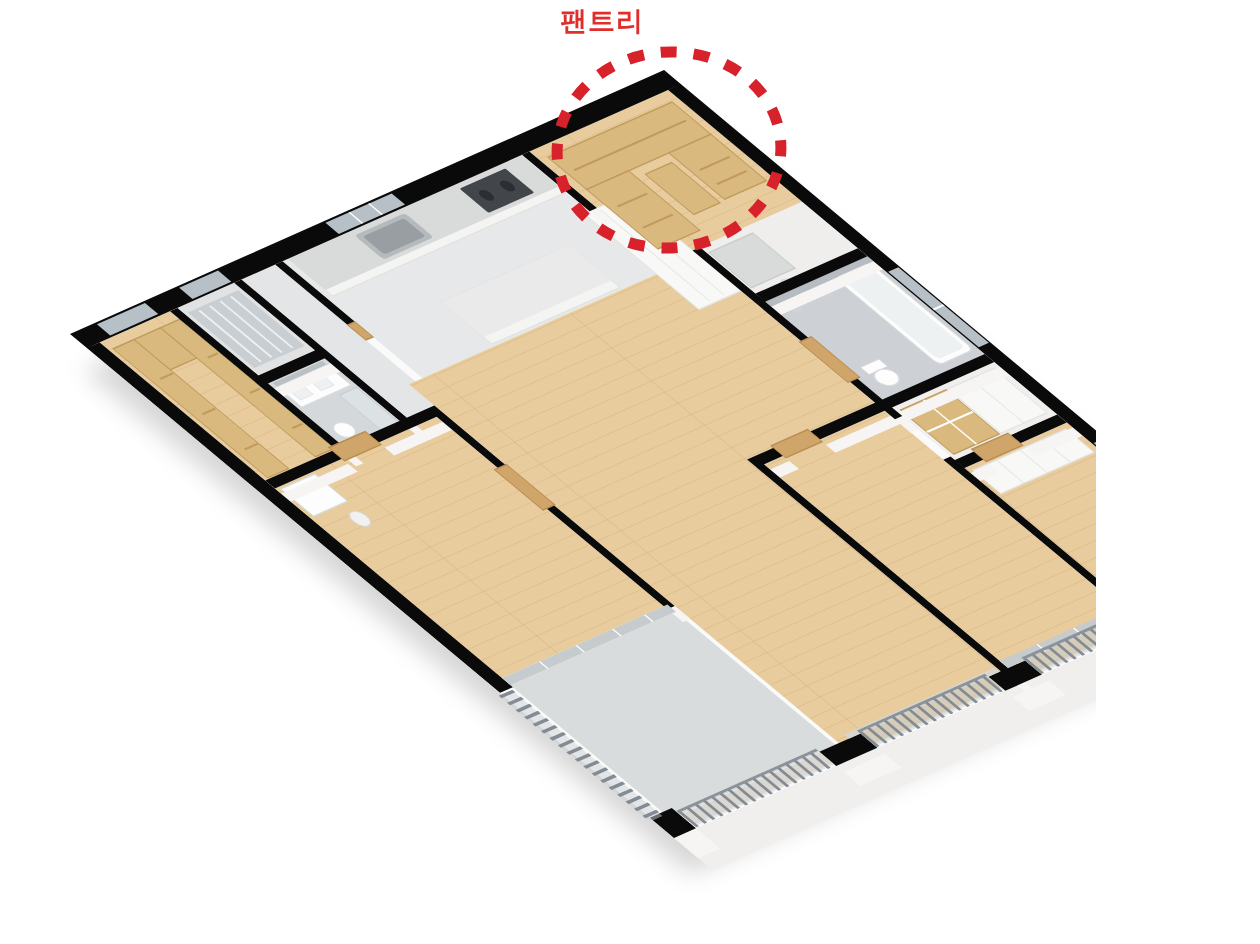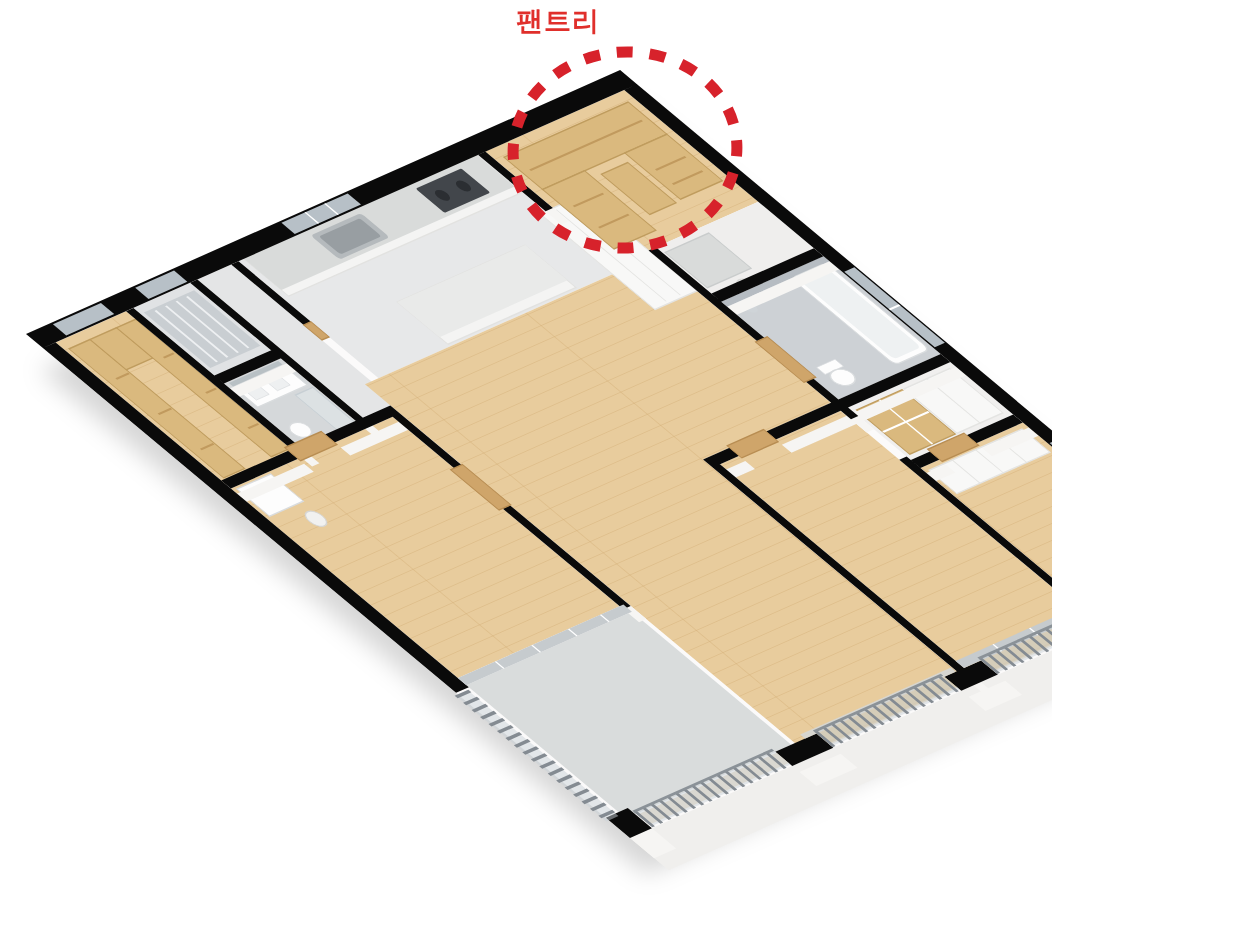--- a/index.html
+++ b/index.html
@@ -1,17 +1,17 @@
 <!DOCTYPE html>
 <html style="--background: #ffffff; --wall: #0a0a0a; --wall-face: #f6f5f3; --slab: #f0efed; --base: #fbfafa; --wood-floor: #e8cc9d; --plank-line: #d4ae77; --shelf-wood: #dab97e; --shelf-wood-edge: #bf9c5e; --shelf-line: #c19a5e; --door-wood: #cfa56a; --door-wood-edge: #b88d52; --tile-bath: #cdd1d5; --tile-bath2: #d5d8da; --tile-kitchen: #e7e8e9; --tile-utility: #e0e2e4; --tile-foyer: #e4e5e6; --tile-balcony: #d9dcdc; --floor-entry: #efeeed; --floor-closet: #f0efee; --counter-white: #f4f4f3; --counter-edge: #e2e2e0; --counter-top: #d9dbda; --cooktop: #42464b; --burner: #2b2e32; --sink-steel: #b5babd; --sink-inner: #989ea2; --cabinet-white: #f8f8f7; --cabinet-edge: #e4e4e2; --mirror: #b8c0c4; --window-glass: #b7c0c7; --window-frame-grey: #c6cbce; --glass-panel: #c9d2d8; --railing-bar: #848b92; --railing-rail: #8b9298; --railing-slat: #d9c49a; --fixture-white: #fdfdfd; --fixture-edge: #d9dcde; --shadow: rgba(0,0,0,0.16); --circle-color: #d7222b; --label-color: #e02f2b;"><head>
 <meta charset="utf-8">
 <style>
   html,body{margin:0;padding:0;background:#ffffff;}
   .stage{position:relative;width:1052px;height:944px;background:var(--background,#fff);overflow:hidden;
-         font-family:"Liberation Sans", sans-serif;}
+         font-family:"Liberation Sans", sans-serif;margin-left:44px;}
   svg{display:block}
   .annot-label{font-family:"Liberation Sans", sans-serif;font-weight:bold;font-size:27px;
                letter-spacing:1px;}
 </style>
 </head>
 <body>
 
 <div class="stage">
 <svg width="1260" height="944" viewBox="0 0 1260 944">
   <defs>

